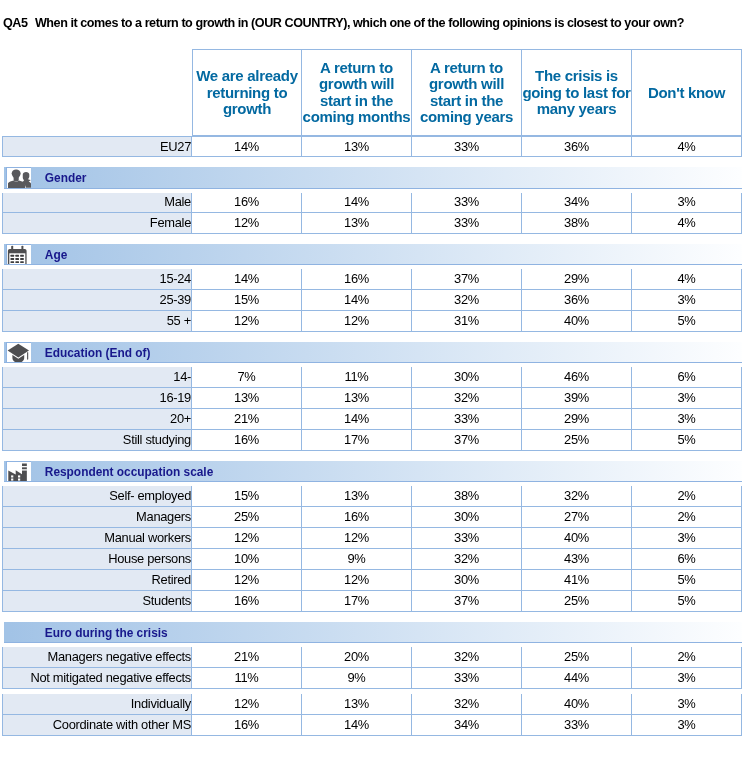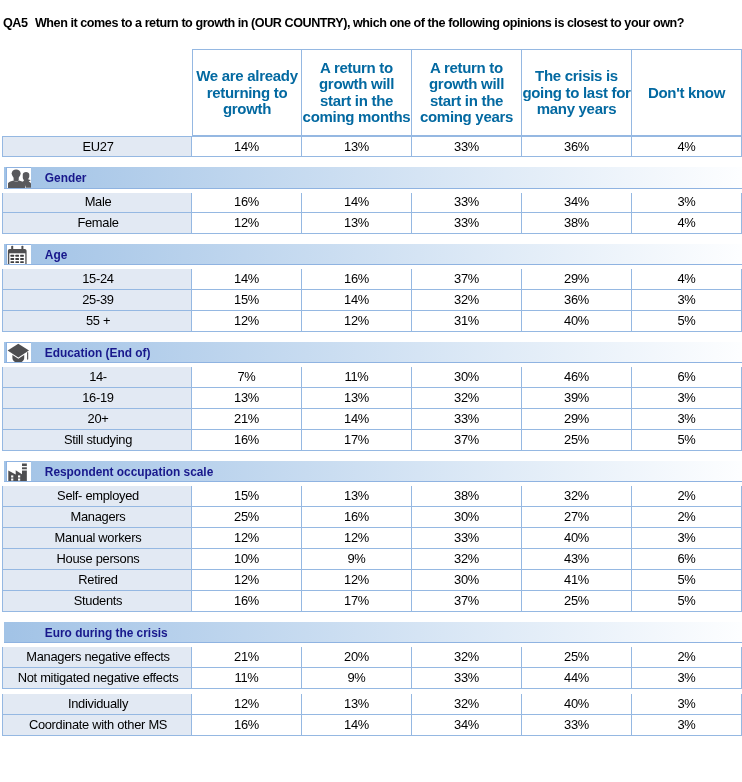--- a/index.html
+++ b/index.html
@@ -40,21 +40,21 @@
 
   
   tr.data td{
     box-sizing:border-box;
     height:20.94px;line-height:18.1px;padding:0 0 0.9px 0;font-size:12.9px;letter-spacing:-0.3px;color:#000000;
     border-bottom:1px solid #95b8e2;
     border-right:1px solid #95b8e2;
     background:#ffffff;text-align:center;vertical-align:bottom;
   }
   tr.data td.rowlbl{
-    text-align:center;padding-left:2.0px;
+    text-align:right;padding-left:2.0px;
     background:#e2e9f3;
     border-left:1px solid #95b8e2;
   }
   tr.data.firstrow td{border-top:1px solid #95b8e2;height:21.3px;line-height:18.1px;}
 
   
   tr.sec td{
     padding:4px;border:none;height:21.2px;
   }
   .band{

